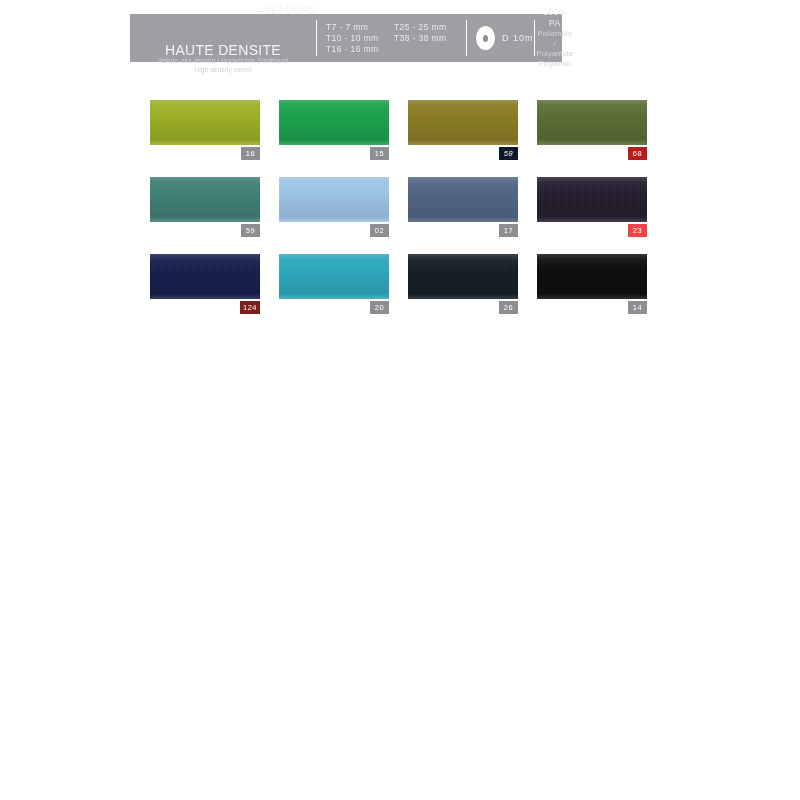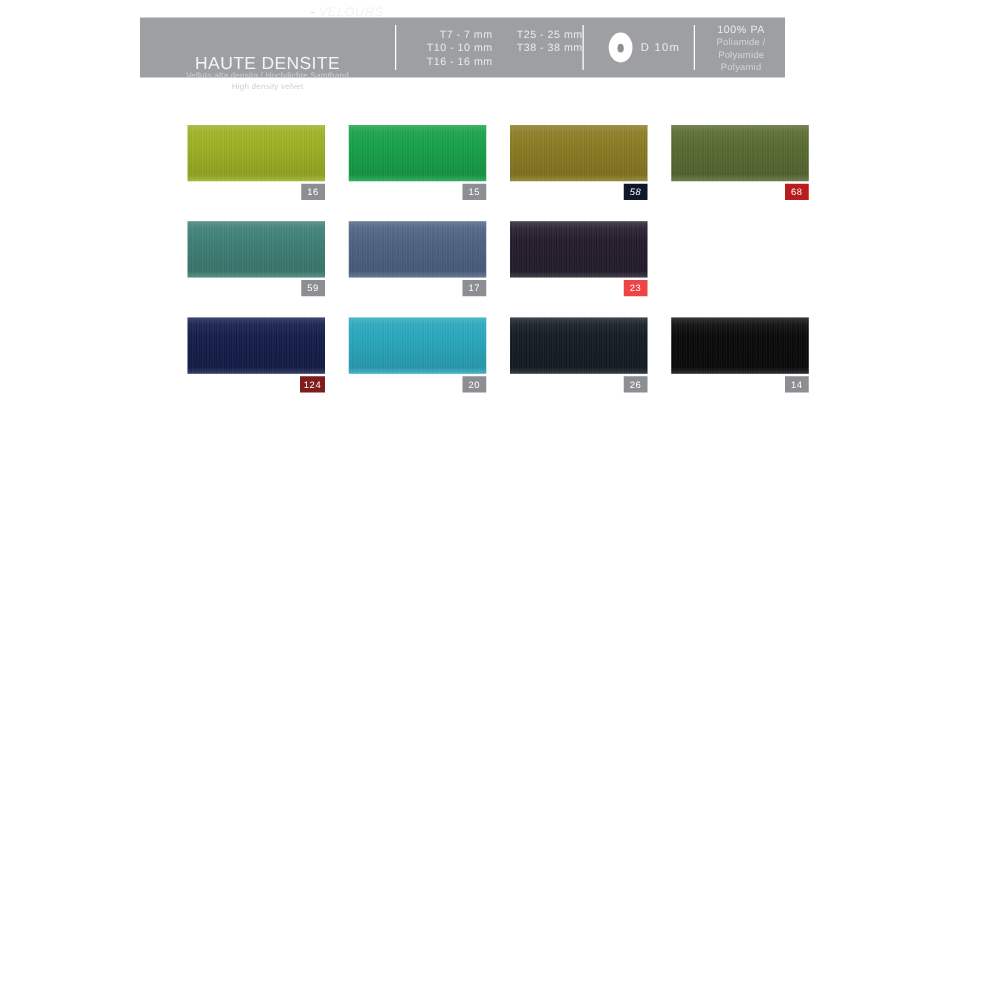--- a/index.html
+++ b/index.html
@@ -11,23 +11,23 @@
     height: 800px;
     background: #ffffff;
     font-family: "Liberation Sans", sans-serif;
     overflow: hidden;
     position: relative;
   }
 
   
   #header-band {
     position: absolute;
-    left: 112px;
+    left: 130px;
     top: 14px;
-    width: 516px;
+    width: 432px;
     height: 48px;
     background: #9d9fa2;
     display: flex;
     align-items: stretch;
     color: #ffffff;
   }
 
   .hdr-col {
     position: relative;
     display: flex;
@@ -105,21 +105,20 @@
     padding-left: 9px;
     padding-top: 1px;
   }
   .width-row {
     display: flex;
     font-size: 8.5px;
     line-height: 11.2px;
     letter-spacing: 0.4px;
     color: #e9eaea;
     white-space: nowrap;
-    text-align: right;
   }
   .width-cell-a { width: 68px; }
   .width-cell-b { width: 72px; }
 
   
   #hdr-spool {
     width: 88px;
     flex-direction: row;
     align-items: center;
     padding-left: 9px;
@@ -306,20 +305,24 @@
         <div class="swatch-chip" style="background: rgb(90, 108, 50);"></div>
         <div class="swatch-label" style="background: #b91c1c;">68</div>
       </div>
     </div>
     <div class="swatch-row">
       <div class="swatch-cell">
         <div class="swatch-chip" style="background: rgb(61, 127, 117);"></div>
         <div class="swatch-label" style="background: rgb(140, 142, 145);">59</div>
       </div>
       <div class="swatch-cell">
+        <div class="swatch-chip" style="background: rgb(157, 197, 232);"></div>
+        <div class="swatch-label" style="background: rgb(140, 142, 145);">02</div>
+      </div>
+      <div class="swatch-cell">
         <div class="swatch-chip" style="background: rgb(79, 100, 132);"></div>
         <div class="swatch-label" style="background: rgb(140, 142, 145);">17</div>
       </div>
       <div class="swatch-cell">
         <div class="swatch-chip" style="background: rgb(36, 28, 44);"></div>
         <div class="swatch-label" style="background: #ef4444;">23</div>
       </div>
     </div>
     <div class="swatch-row">
       <div class="swatch-cell">

